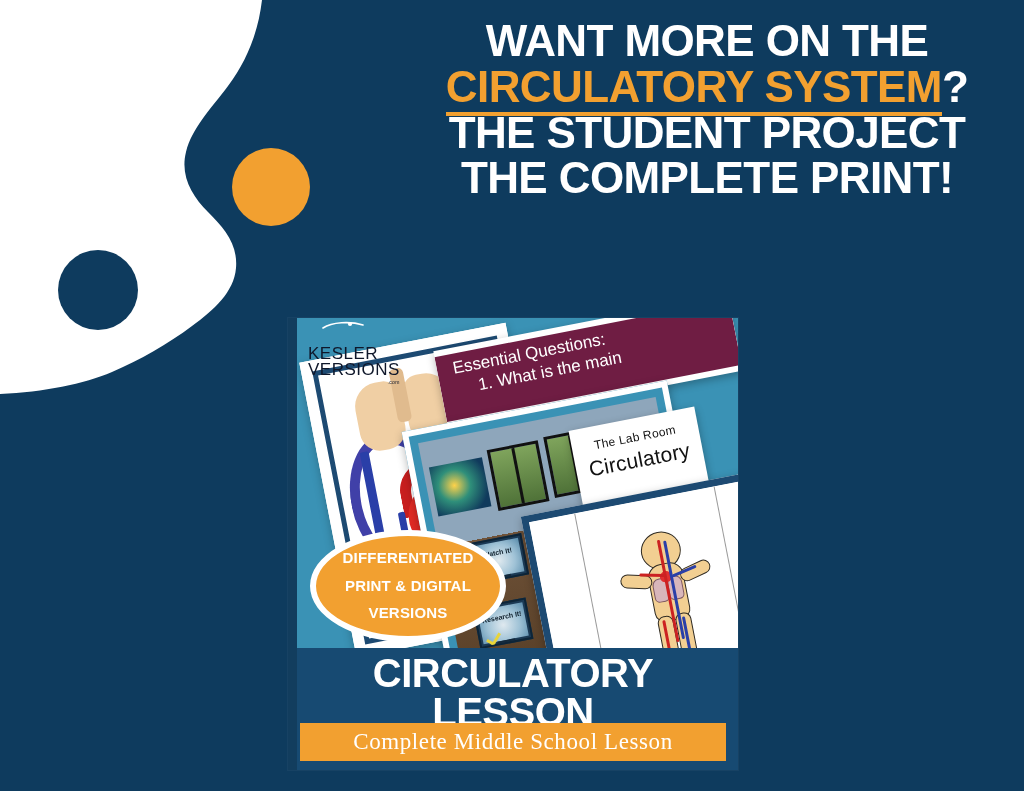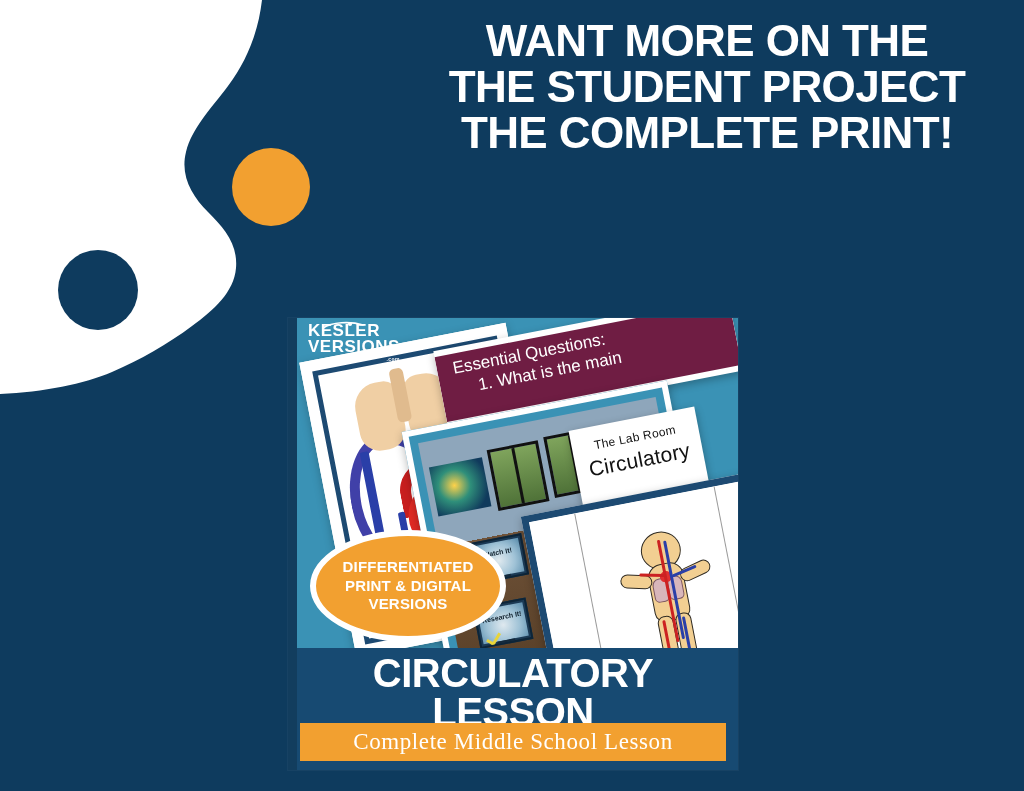--- a/index.html
+++ b/index.html
@@ -67,24 +67,24 @@
   .cover-art {
     position: absolute;
     left: 0; top: 0;
     width: 450px; height: 330px;
     overflow: hidden;
   }
 
   
   .brand {
     position: absolute;
-    left: 20px; top: 5px;
+    left: 20px; top: 28px;
     z-index: 8;
-    color: #ffffff;
-    font-weight: 700;
+    color: #0f172a;
+    font-weight: 400;
     line-height: 0.96;
     letter-spacing: 0.5px;
   }
   .brand .b1, .brand .b2 { display: block; font-size: 17px; }
   .brand .b3 {
     display: block;
     font-size: 5px;
     text-align: right;
     letter-spacing: 0.4px;
     margin-top: 1px;
@@ -389,20 +389,21 @@
     font-weight: 700;
     font-size: 15px;
     line-height: 1.26;
     text-align: center;
     display: flex;
     flex-direction: column;
     justify-content: center;
     align-items: center;
     z-index: 9;
     letter-spacing: 0.2px;
+    gap: 9px;
   }
   .badge span { display: block; }
 
   
   .cover-footer {
     position: absolute;
     left: 0; top: 330px;
     width: 450px; height: 122px;
     background: #174a72;
     z-index: 6;
@@ -443,20 +444,21 @@
                C180,176 192,196 208,212 C224,228 238,244 236,268
                C234,292 214,310 192,326 C168,344 140,360 112,372
                C84,384 44,392 0,394 Z" fill="#ffffff"></path>
       <circle cx="98" cy="290" r="40" fill="#0e3b5e"></circle>
       <circle cx="271" cy="187" r="39" fill="#f2a030"></circle>
     </svg>
   </div>
 
   <div class="headline">
     <span class="line">WANT MORE ON THE</span>
+    <span class="line"><span class="hl-accent">CIRCULATORY SYSTEM</span><span>?</span></span>
     <span class="line">THE STUDENT PROJECT</span>
     <span class="line">THE COMPLETE PRINT!</span>
   </div>
 
   <div class="cover">
     <div class="cover-rail"></div>
 
     <div class="cover-art">
 
       <svg class="brand-swoosh" viewBox="0 0 42 10" xmlns="http://www.w3.org/2000/svg">

